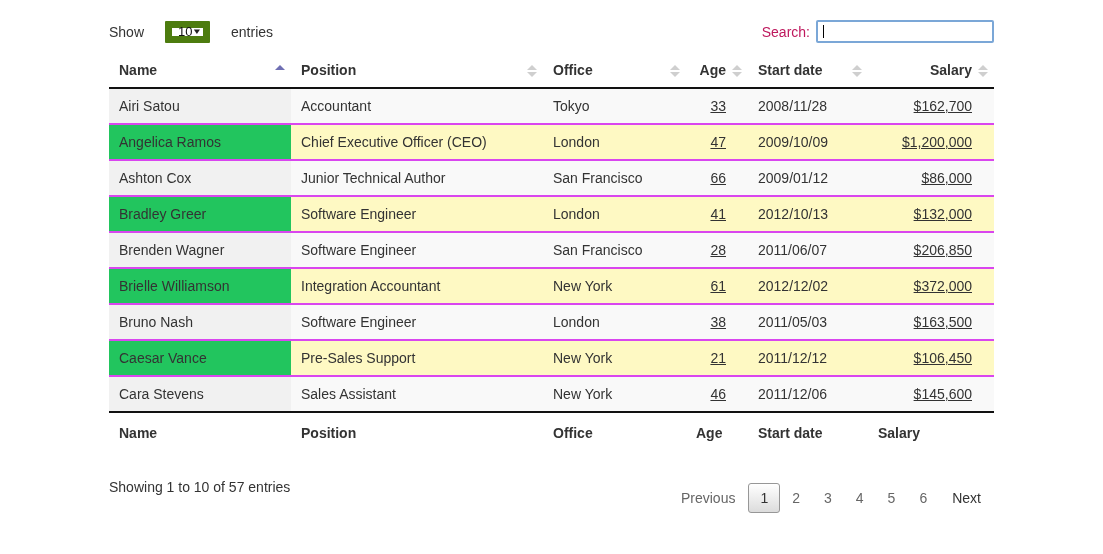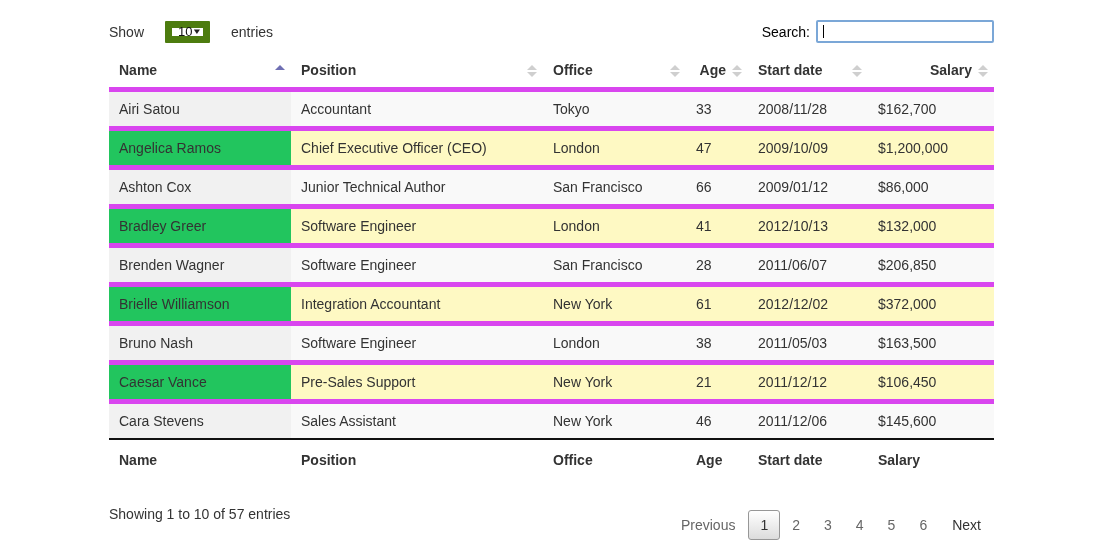--- a/index.html
+++ b/index.html
@@ -67,21 +67,21 @@
     color: #222;
     transform: scaleX(1.3);
     line-height: 1;
   }
   .dt-filter {
     position: absolute;
     right: 0;
     top: 2px;
     white-space: nowrap;
     font-size: 14px;
-    color: #000000;
+    color: #be185d;
   }
   .dt-filter label {
     display: inline-flex;
     align-items: center;
     gap: 6px;
   }
   .search-box {
     position: relative;
     box-sizing: border-box;
     width: 178px;
@@ -140,27 +140,29 @@
     width: 0; height: 0;
     border-left: 5px solid transparent;
     border-right: 5px solid transparent;
   }
   .sort-ind .up { top: 0; border-bottom: 5px solid #cfcfcf; }
   .sort-ind .dn { bottom: 0; border-top: 5px solid #cfcfcf; }
   .sort-ind.asc .up { border-bottom-color: #6f6fb3; }
 
   tbody td {
     padding: 9px 10px 9px 10px;
-    border-top: 5px solid #d946ef;
+    border-top: 2px solid #d946ef;
     color: #333333;
     white-space: nowrap;
     overflow: hidden;
   }
   tbody td.num {
+    text-align: right;
     padding-right: 22px;
+    text-decoration: underline;
   }
   tbody tr.odd td { background: #fef9c3; }
   tbody tr.even td { background: #f9f9f9; }
   tbody tr.odd td.sorted { background: #22c55e; }
   tbody tr.even td.sorted { background: #f1f1f1; }
 
   tfoot th {
     text-align: left;
     font-weight: bold;
     color: #333333;

